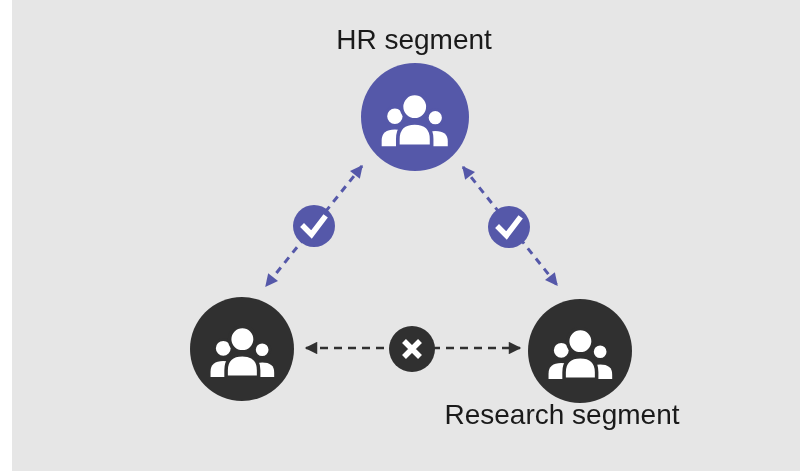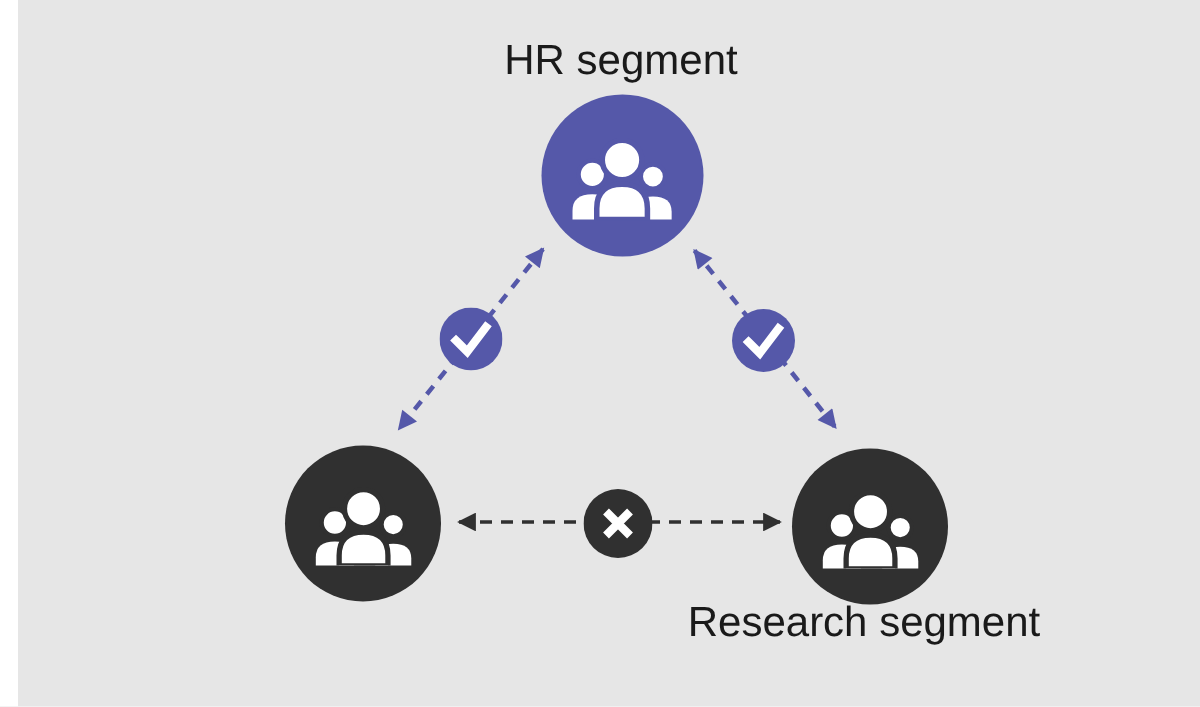--- a/index.html
+++ b/index.html
@@ -81,21 +81,21 @@
     <div class="node-circle"></div>
     <svg class="people" viewBox="0 0 100 74">
       <path d="M5 74 V66 Q5 51 23 51 Q41 51 41 66 V74 Z"></path>
       <path d="M61 74 V67 Q61 53 78 53 Q95 53 95 67 V74 Z"></path>
       <circle class="sep" cx="23" cy="33" r="12.5" stroke-width="4"></circle>
       <circle class="sep" cx="78" cy="35" r="11" stroke-width="4"></circle>
       <circle class="sep" cx="50" cy="20" r="18" stroke-width="5"></circle>
       <path class="sep" d="M27 74 V64 Q27 42 50 42 Q73 42 73 64 V74 Z" stroke-width="5"></path>
     </svg>
   </div>
-  <div class="label" style="left:404px;top:399px;">Research segment</div>
+  <div class="label" style="left:390px;top:399px;">Research segment</div>
 
   <div class="badge" style="left:281px;top:205px;">
     <svg width="42" height="42" viewBox="0 0 42 42">
       <circle cx="21" cy="21" r="21" fill="#5558a9"></circle>
       <path d="M11 22 L18.5 29.5 L31 13" fill="none" stroke="#ffffff" stroke-width="5.5" stroke-linecap="square" stroke-linejoin="miter"></path>
     </svg>
   </div>
 
   <div class="badge" style="left:476px;top:206px;">
     <svg width="42" height="42" viewBox="0 0 42 42">

